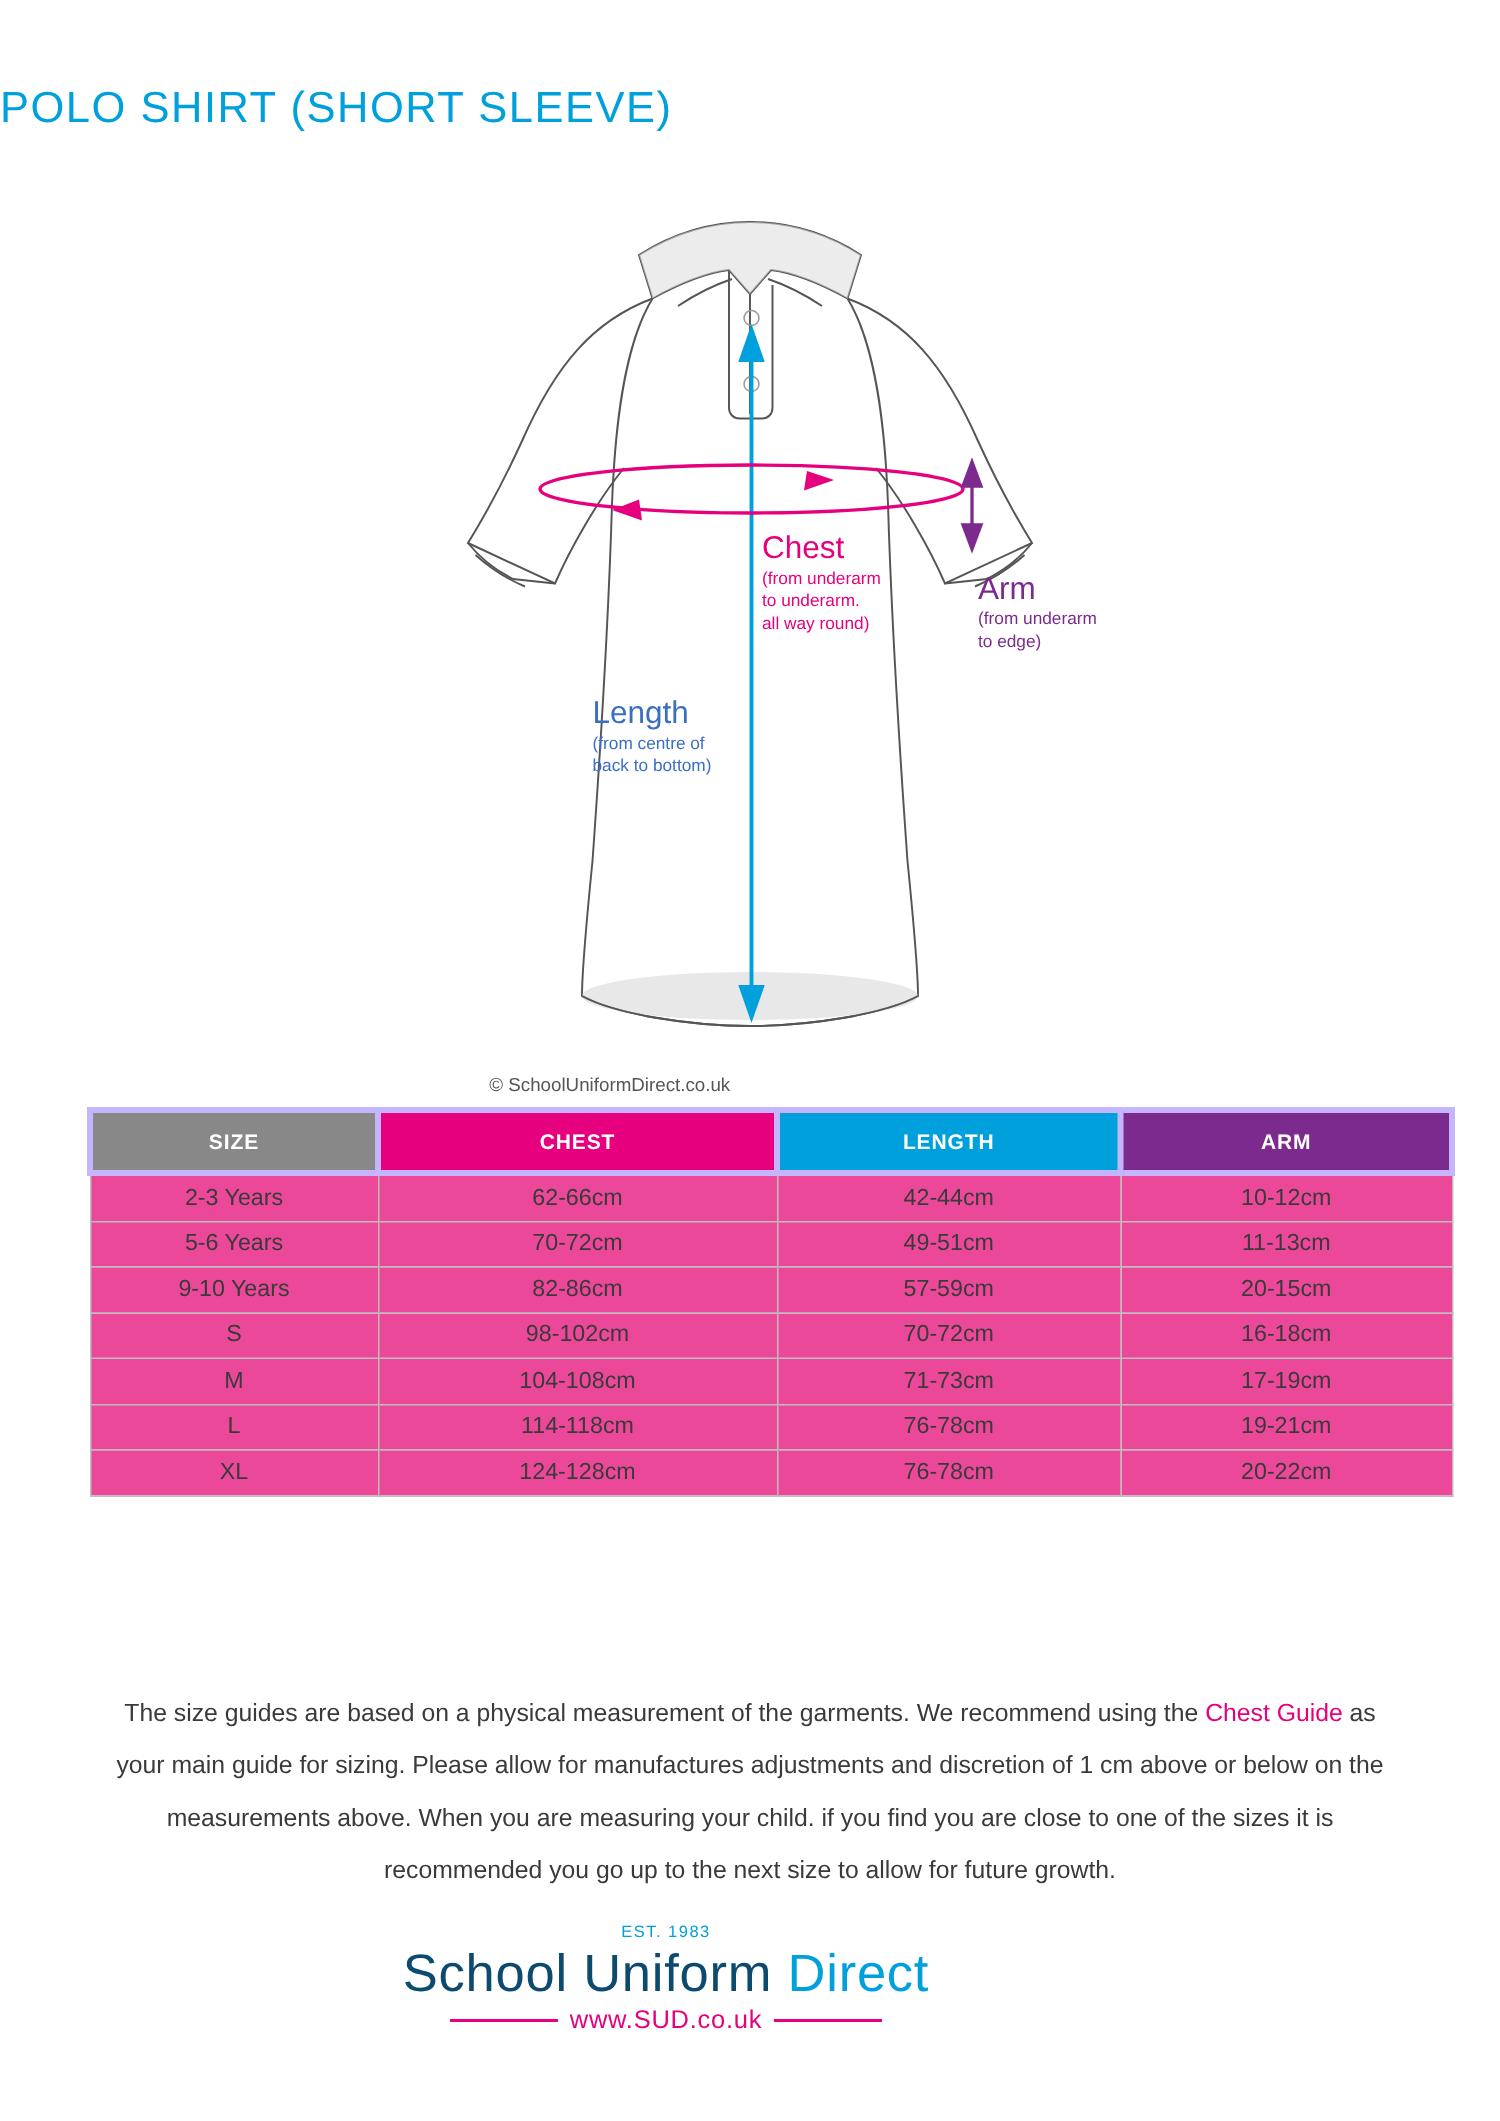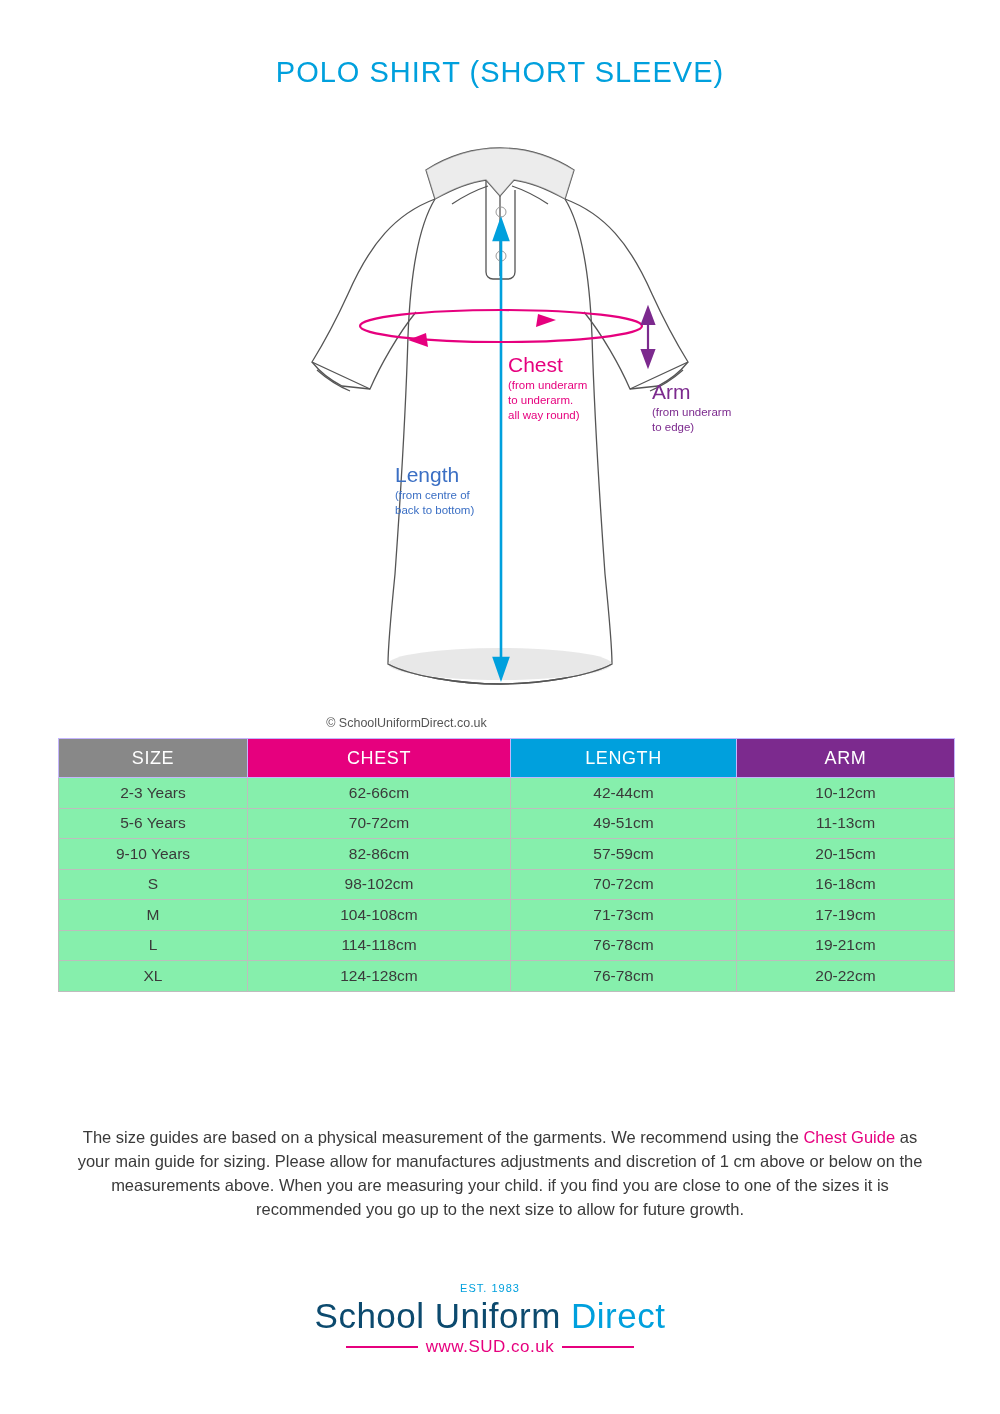--- a/index.html
+++ b/index.html
@@ -19,21 +19,20 @@
     position: relative;
     width: 1000px;
     height: 1414px;
   }
   
   .title {
     position: absolute;
     top: 56px;
     left: 0;
     width: 1000px;
-    text-align: center;
     font-size: 29px;
     letter-spacing: 1px;
     color: #00a0dd;
     font-weight: 400;
   }
   
   .illustration {
     position: absolute;
     top: 104px;
     left: 220px;
@@ -56,58 +55,57 @@
   .size-table {
     position: absolute;
     top: 738px;
     left: 58px;
     width: 884px;
     border-collapse: collapse;
     table-layout: fixed;
   }
   .size-table th {
     height: 36px;
-    font-size: 18px;
-    font-weight: 400;
+    font-size: 14px;
+    font-weight: 700;
     color: #ffffff;
     letter-spacing: 0.6px;
-    border: 1px solid #c4b5fd;
+    border: 4px solid #c4b5fd;
   }
   .size-table th.c-size   { background: #888888; width: 186px; }
   .size-table th.c-chest  { background: #e6007e; width: 260px; }
   .size-table th.c-length { background: #00a0dd; width: 223px; }
   .size-table th.c-arm    { background: #7c2a8e; width: 215px; }
   .size-table td {
     height: 27.5px;
     font-size: 15.5px;
     text-align: center;
     color: #3a3a3a;
     border: 1px solid #bdbdbd;
-    background: #86efac;
+    background: #ec4899;
   }
   
   .note {
     position: absolute;
     top: 1125px;
     left: 70px;
     width: 860px;
     text-align: center;
     font-size: 16.5px;
-    line-height: 24px;
+    line-height: 35px;
     color: #3a3a3a;
   }
   .note .chest-guide { color: #e6007e; }
   
   .footer {
     position: absolute;
     top: 1282px;
     left: 0;
     width: 888px;
     text-align: center;
-    padding-left: 46px;
   }
   .est {
     font-size: 11px;
     letter-spacing: 1px;
     color: #00a0dd;
     margin-bottom: 2px;
   }
   .brand {
     font-size: 35px;
     letter-spacing: 0.5px;

